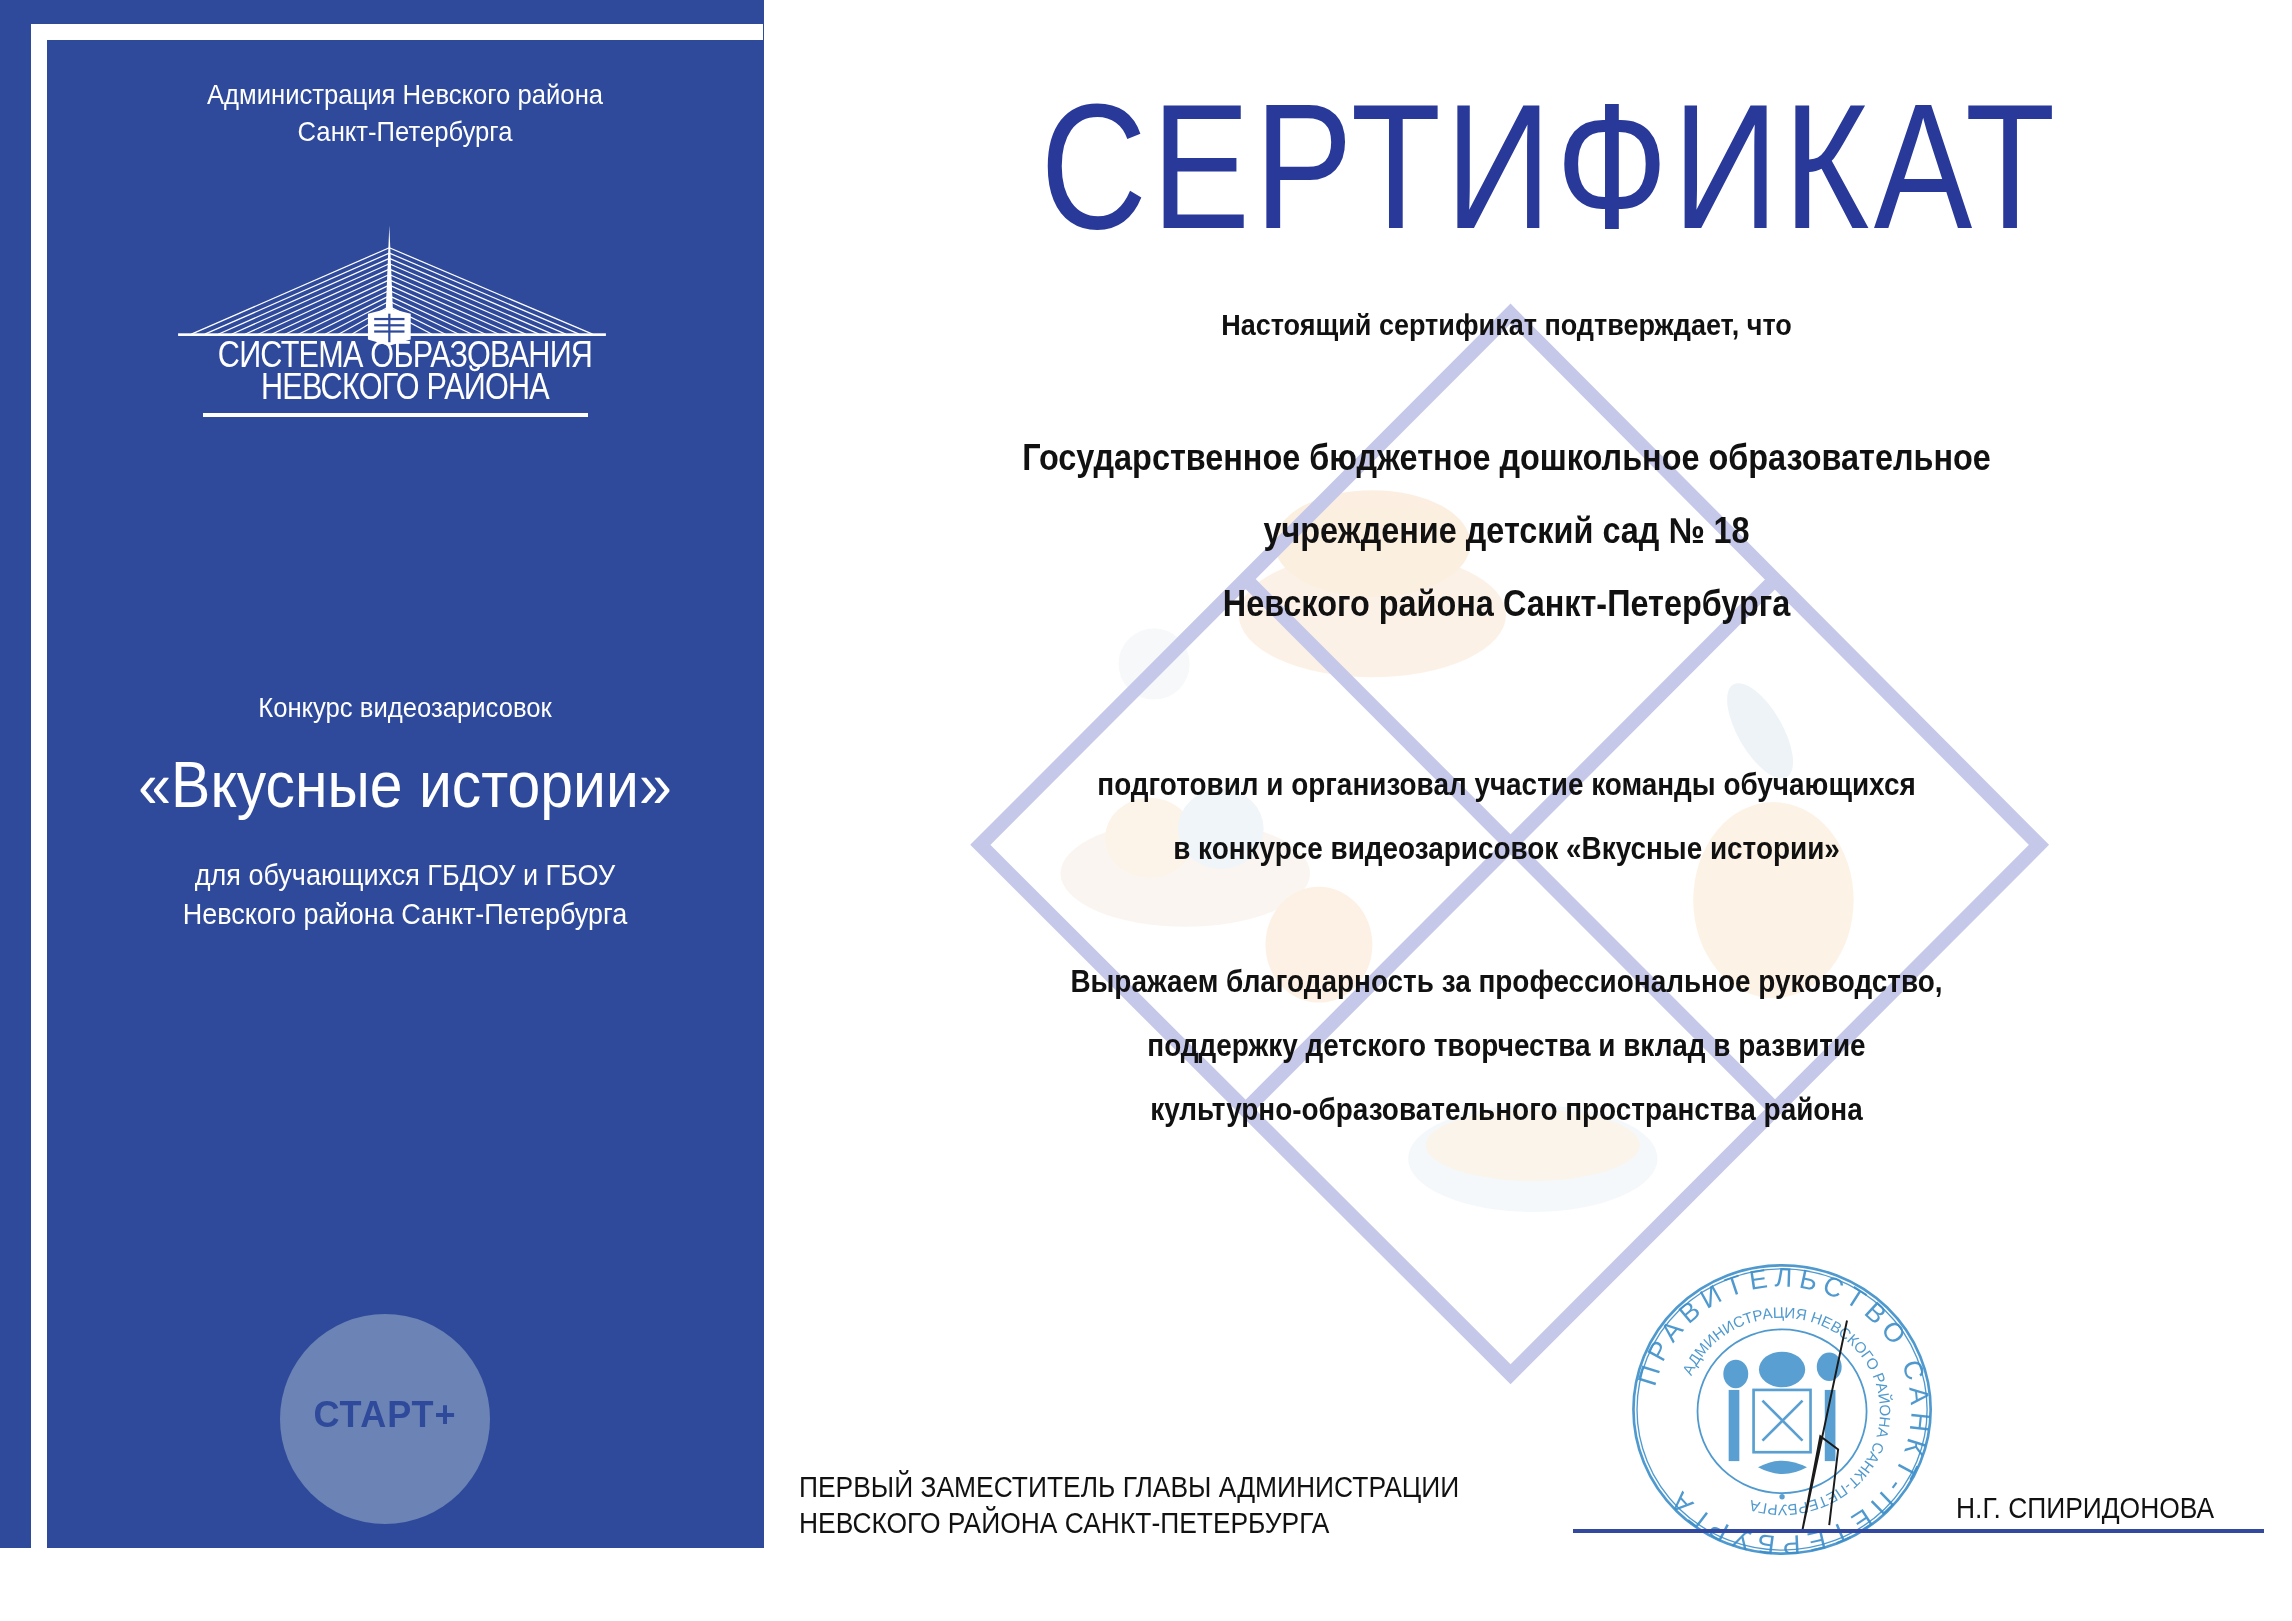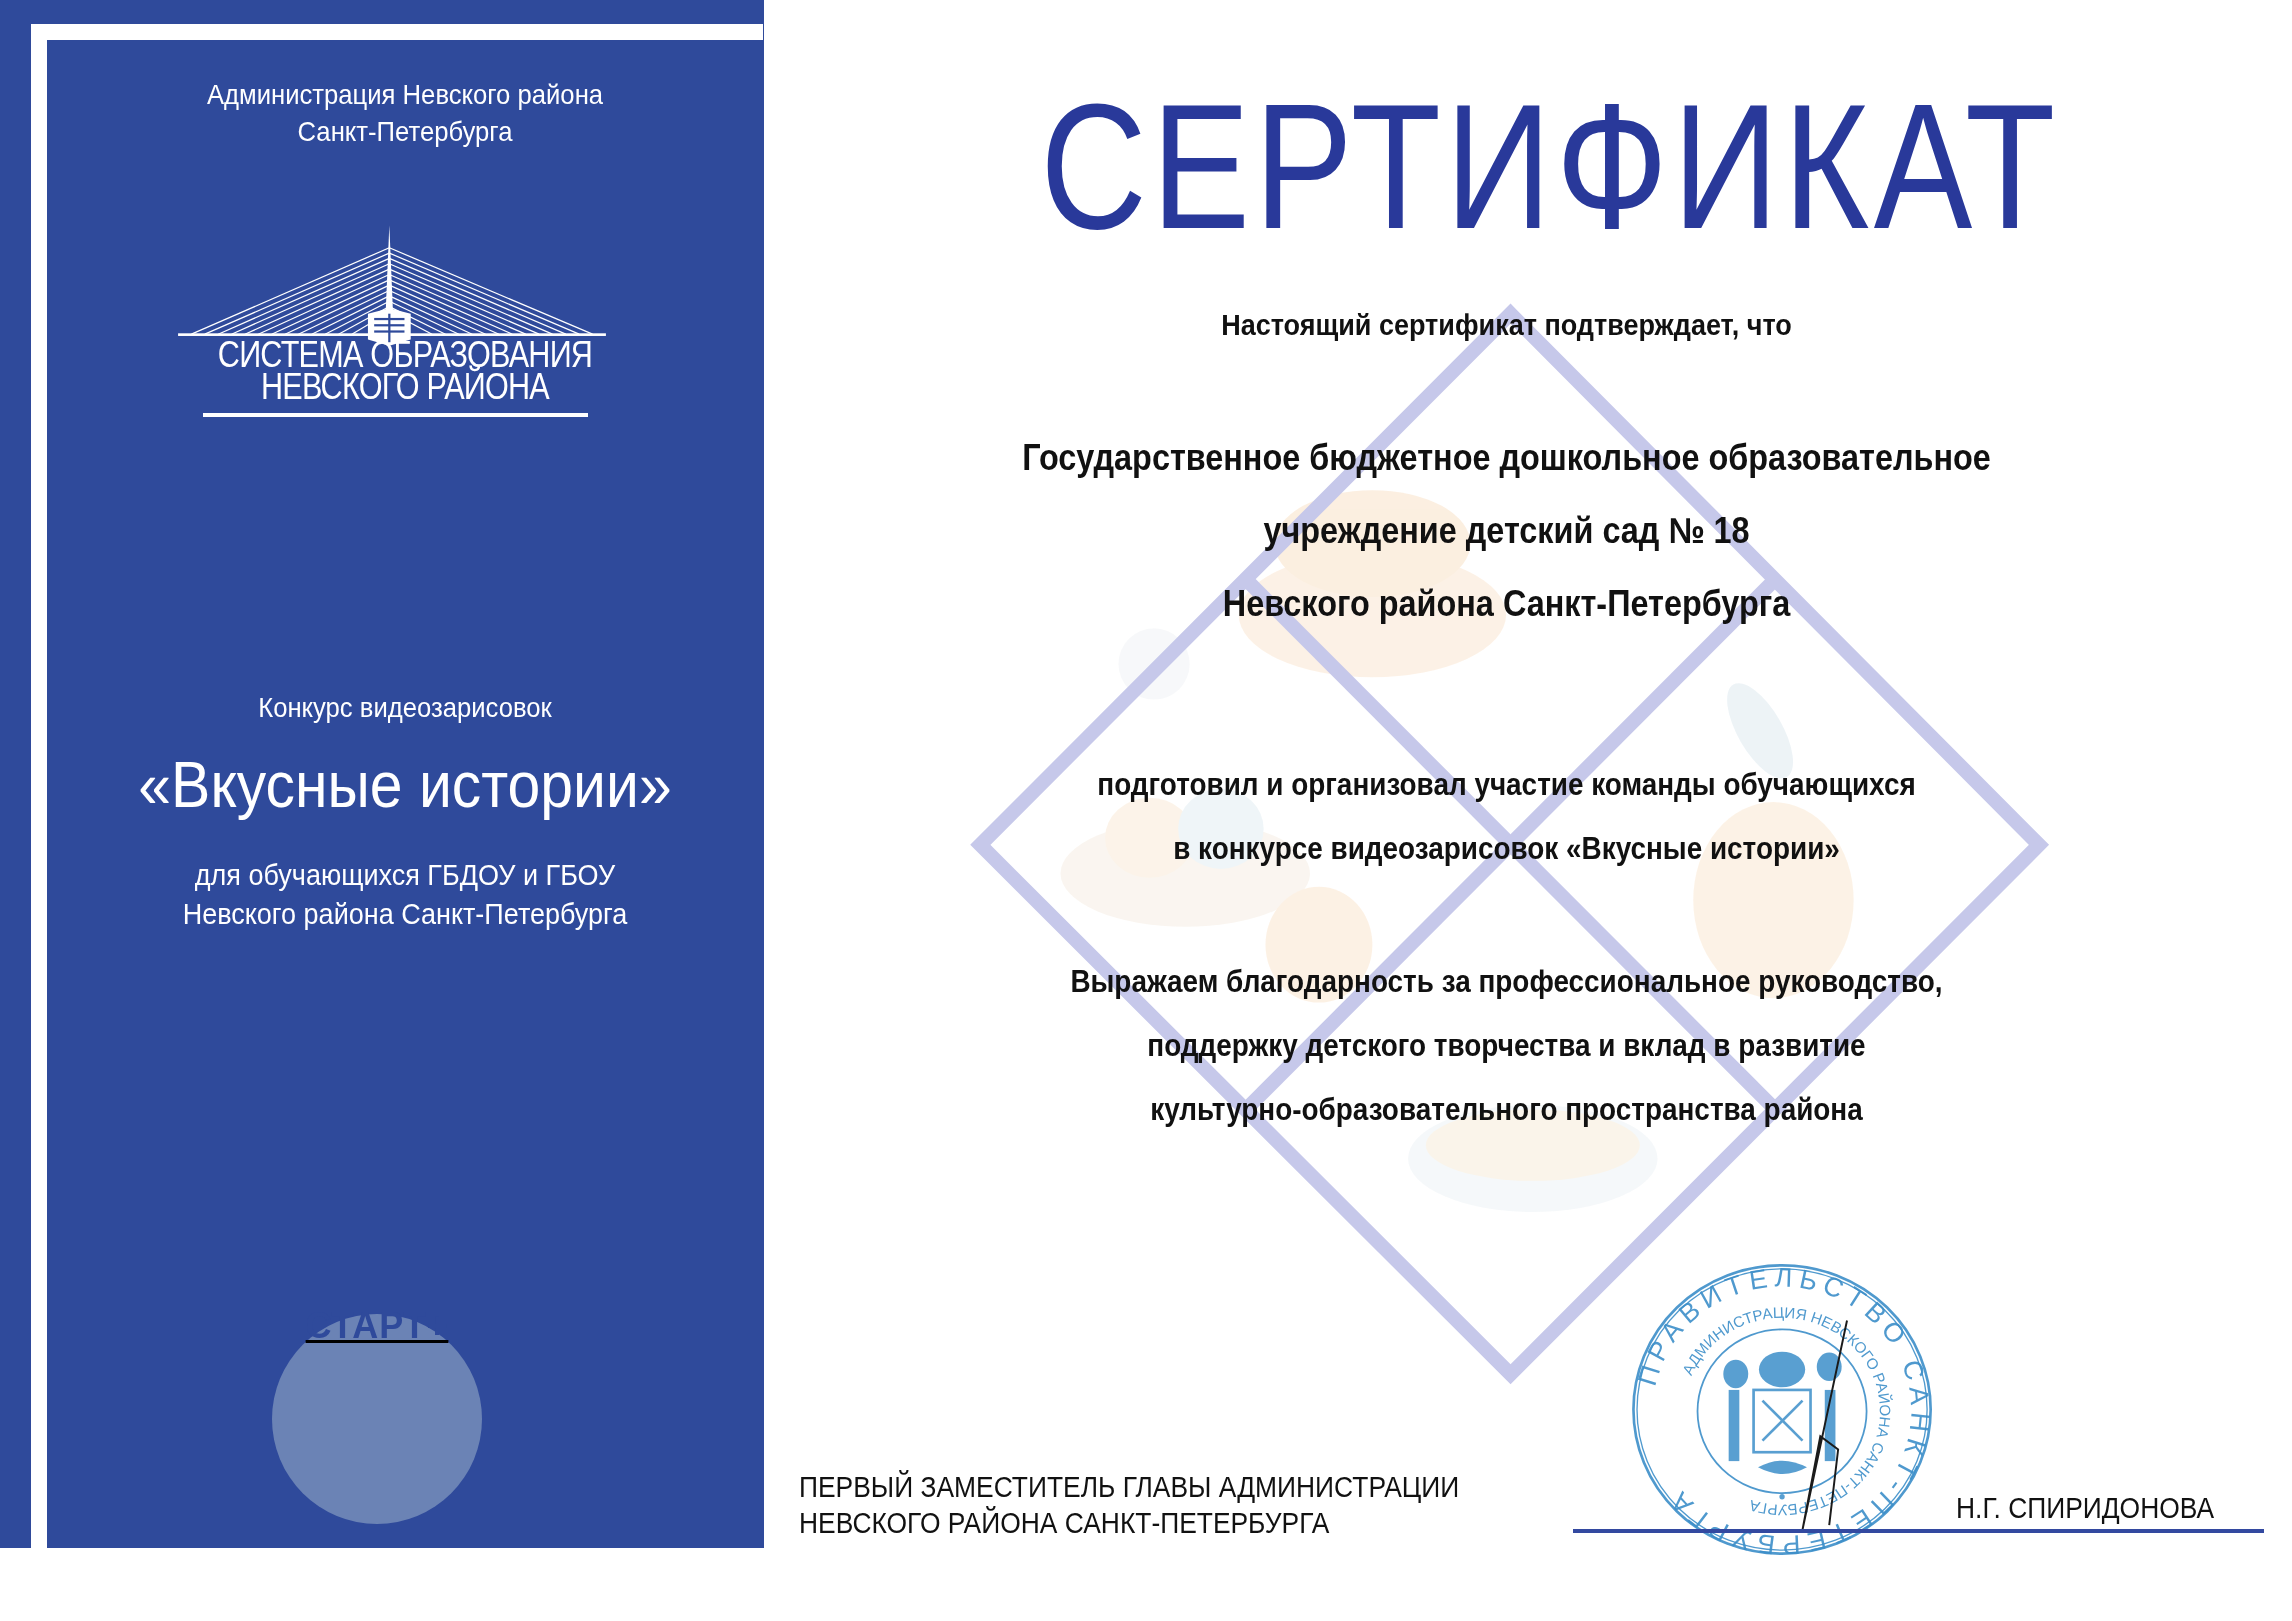--- a/index.html
+++ b/index.html
@@ -27,22 +27,22 @@
   .logo { position: absolute; left: 178px; top: 221px; width: 428px; height: 205px; }
   .logo-text {
     position: absolute; left: 47px; width: 716px; text-align: center; color: #ffffff;
     font-size: 36px; line-height: 32px; letter-spacing: -0.9px; transform: scaleX(0.85);
   }
   .logo-l1 { top: 339px; }
   .logo-l2 { top: 371px; }
   .logo-underline { position: absolute; left: 203px; top: 413px; width: 385px; height: 3.6px; background: #fff; }
 
   .start-circle {
-    position: absolute; left: 272px; top: 1314px; width: 210px; height: 210px; border-radius: 50%;
-    background: #6b83b5; display: flex; align-items: flex-start; justify-content: center; text-decoration: underline;
+    position: absolute; left: 280px; top: 1314px; width: 210px; height: 210px; border-radius: 50%;
+    background: #6b83b5; display: flex; align-items: center; justify-content: center;
   }
   .start-label { color: #2f4a9b; font-size: 36px; font-weight: bold; letter-spacing: 0.9px; margin-top: -9px; }
 
   .watermark { position: absolute; left: 0; top: 0; width: 2293px; height: 1622px; pointer-events: none; }
 
   .title {
     position: absolute; left: 855px; width: 1390px; top: 78px; text-align: center;
     color: #29399a; font-size: 178px; line-height: 178px; letter-spacing: 5.3px;
     transform: scaleX(0.83); transform-origin: center;
   }

